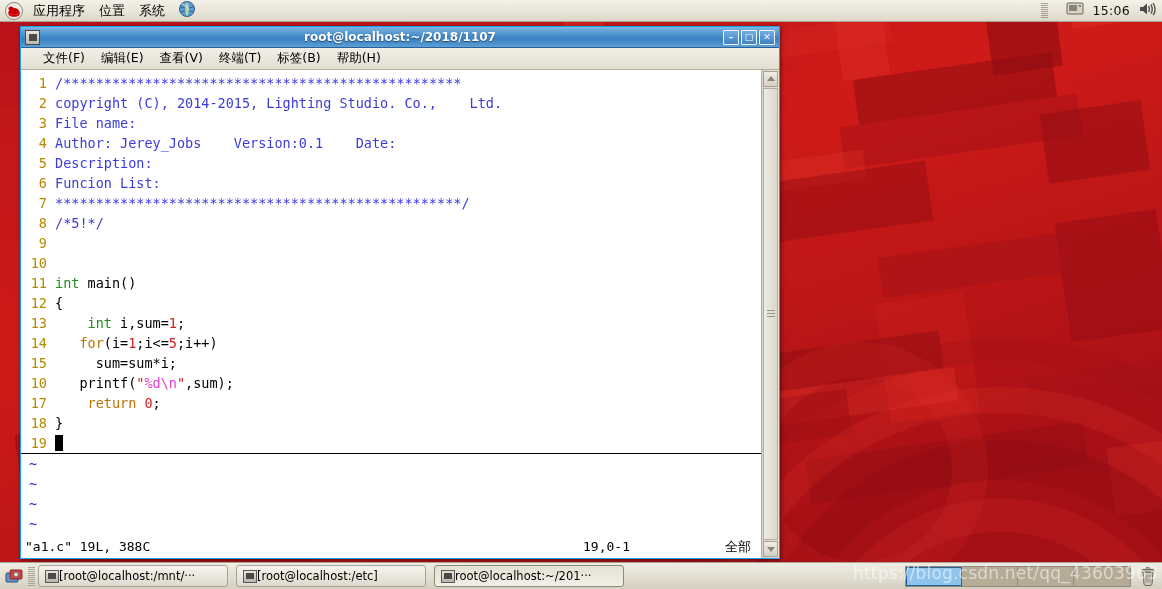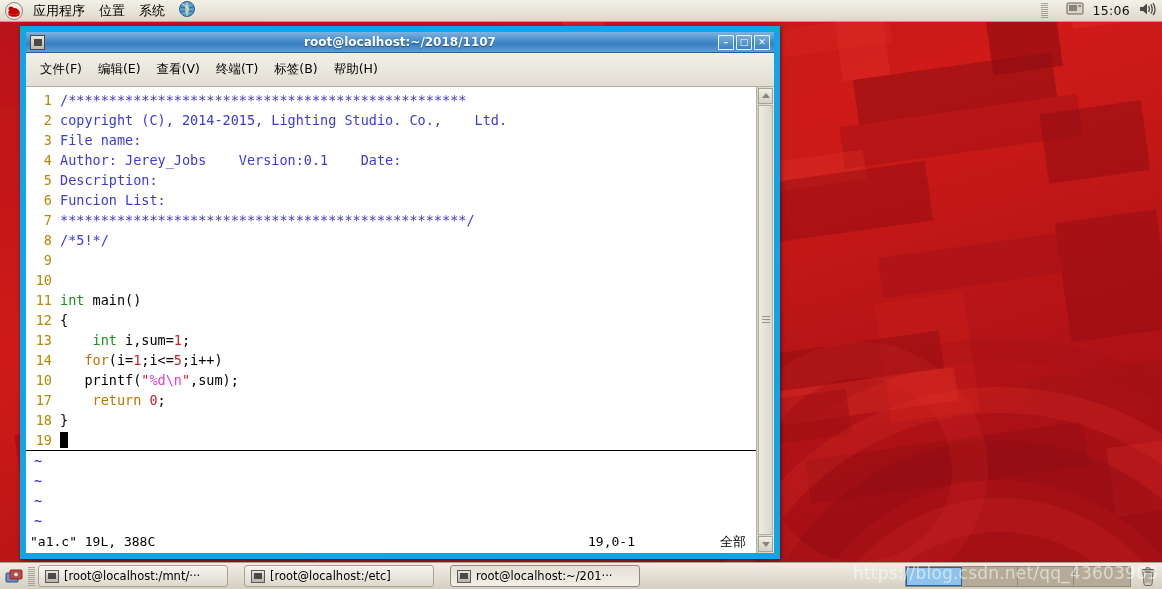--- a/index.html
+++ b/index.html
@@ -50,21 +50,21 @@
     opacity: .85;
     margin-right: 10px;
   }
 
   
   #term-window {
     position: absolute;
     left: 20px; top: 26px;
     width: 760px; height: 533px;
     background: #dcd8cc;
-    border: 6px solid #0ea5e9;
+    border: 1px solid #0ea5e9;
     box-shadow: 1px 1px 4px rgba(0,0,0,.5);
     z-index: 20;
     display: flex; flex-direction: column;
   }
   #titlebar {
     height: 21px;
     background: linear-gradient(to bottom, #7fb4e0 0%, #4a90cf 40%, #3a7fc0 60%, #5ba0d6 100%);
     border-bottom: 1px solid #2b5f97;
     display: flex; align-items: center;
     padding: 0 2px;
@@ -97,25 +97,25 @@
     position: relative;
     cursor: pointer;
   }
   .tb-btn span {
     position:absolute; left:0; right:0; top:0; bottom:0;
     color:#fff; font-size:9px; line-height:13px; text-align:center;
     font-family:"DejaVu Sans", sans-serif; font-weight:bold;
   }
 
   #menubar {
-    height: 34px;
+    height: 22px;
     background: linear-gradient(to bottom,#f2efe7,#e2ded2);
     border-bottom: 1px solid #b5afa2;
     display: flex; align-items: center;
-    padding-left: 6px;
+    padding-left: 14px;
     flex: none;
   }
   .mb-item {
     font-size: 12.5px; color: #000;
     padding: 2px 8px;
     cursor: default;
     white-space: nowrap;
   }
 
   #term-body {
@@ -256,23 +256,22 @@
   }
   .task-btn {
     height: 22px;
     min-width: 0;
     flex: 1 1 0;
     max-width: 190px;
     background: linear-gradient(to bottom,#f6f4ee,#ddd9cd);
     border: 1px solid #a8a296;
     border-radius: 3px;
     display: flex; align-items: center;
-    gap: 5px;
     padding: 7px 6px;
-    margin-right: 16px;
+    margin-right: 8px;
     font-size: 11.5px;
     color: #000;
     cursor: pointer;
     overflow: hidden;
     white-space: nowrap;
   }
   .task-btn.active {
     background: linear-gradient(to bottom,#e4e0d4,#f2efe7);
     border: 1px solid #8f8a7e;
     font-weight: normal;
@@ -465,20 +464,21 @@
             <div class="code-line"><span class="lnum">5</span><span class="ltext"><span class="c-comment">Description:</span></span></div>
             <div class="code-line"><span class="lnum">6</span><span class="ltext"><span class="c-comment">Funcion List:</span></span></div>
             <div class="code-line"><span class="lnum">7</span><span class="ltext"><span class="c-comment">**************************************************/</span></span></div>
             <div class="code-line"><span class="lnum">8</span><span class="ltext"><span class="c-comment">/*5!*/</span></span></div>
             <div class="code-line"><span class="lnum">9</span></div>
             <div class="code-line"><span class="lnum">10</span><span class="ltext"></span></div>
             <div class="code-line"><span class="lnum">11</span><span class="ltext"><span class="c-type">int</span><span class="c-plain"> main()</span></span></div>
             <div class="code-line"><span class="lnum">12</span><span class="ltext"><span class="c-plain">{</span></span></div>
             <div class="code-line"><span class="lnum">13</span><span class="ltext"><span class="c-plain">    </span><span class="c-type">int</span><span class="c-plain"> i,sum=</span><span class="c-num">1</span><span class="c-plain">;</span></span></div>
             <div class="code-line"><span class="lnum">14</span><span class="ltext"><span class="c-plain">   </span><span class="c-kw">for</span><span class="c-plain">(i=</span><span class="c-num">1</span><span class="c-plain">;i&lt;=</span><span class="c-num">5</span><span class="c-plain">;i++)</span></span></div>
+            <div class="code-line"><span class="lnum">15</span><span class="ltext"><span class="c-plain">     sum=sum*i;</span></span></div>
             <div class="code-line"><span class="lnum">10</span><span class="ltext"><span class="c-plain">   printf(</span><span class="c-str">"</span><span class="c-fmt">%d</span><span class="c-fmt">\n</span><span class="c-str">"</span><span class="c-plain">,sum);</span></span></div>
             <div class="code-line"><span class="lnum">17</span><span class="ltext"><span class="c-plain">    </span><span class="c-kw">return</span><span class="c-plain"> </span><span class="c-num">0</span><span class="c-plain">;</span></span></div>
             <div class="code-line"><span class="lnum">18</span><span class="ltext"><span class="c-plain">}</span></span></div>
             <div class="code-line"><span class="lnum">19</span><span class="ltext"><span class="cursor-block"></span></span></div>
           </div>
         <div class="vim-sep"></div>
         <div id="tilde-lines">
             <div class="code-line"><span class="tilde">~</span></div>
             <div class="code-line"><span class="tilde">~</span></div>
             <div class="code-line"><span class="tilde">~</span></div>

